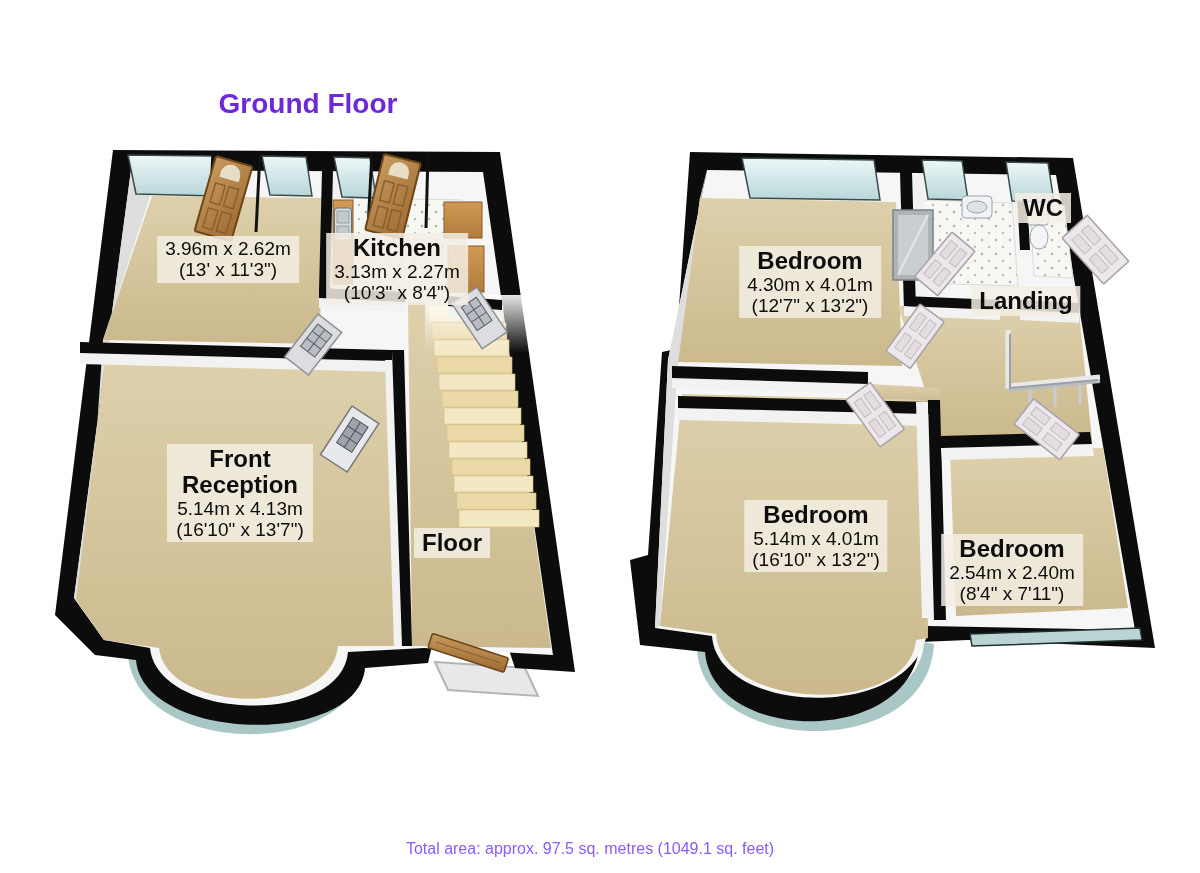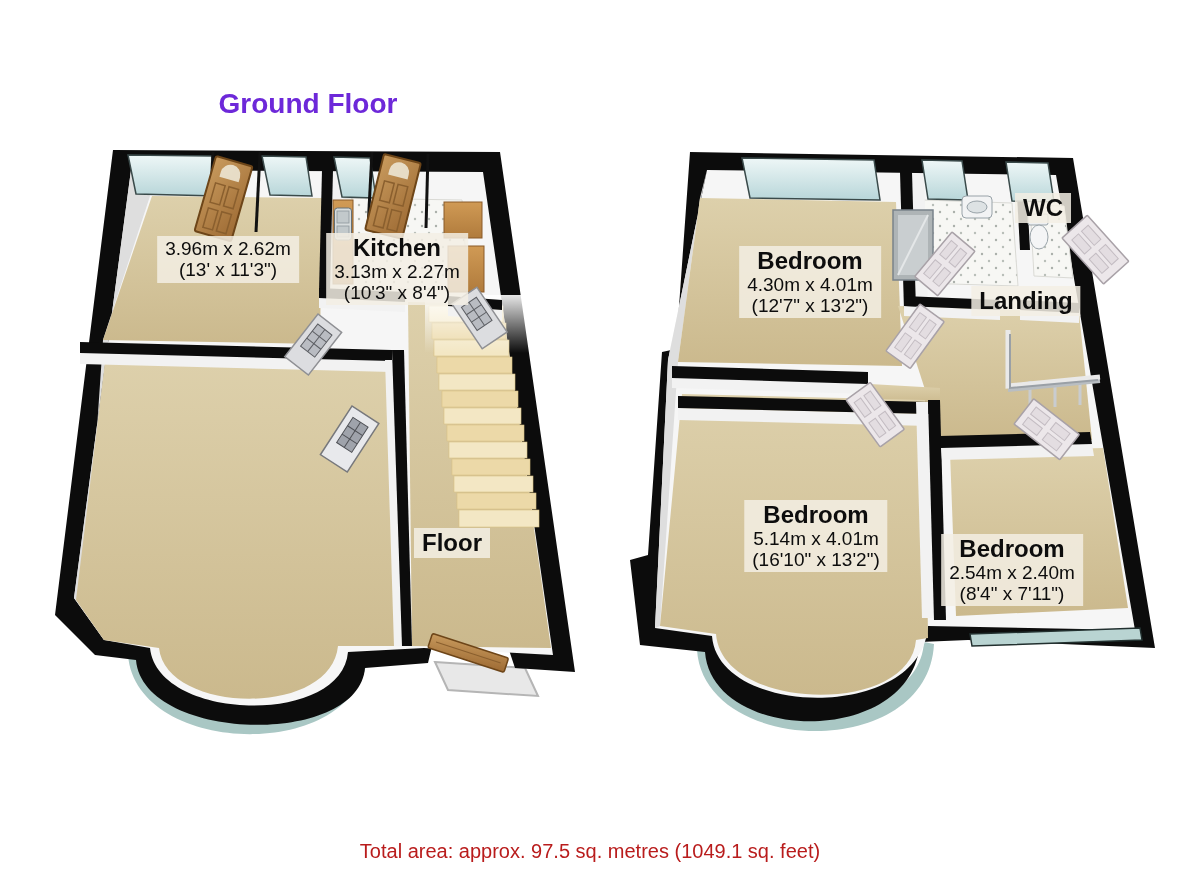--- a/index.html
+++ b/index.html
@@ -5,22 +5,22 @@
   html,body{margin:0;padding:0;background:#ffffff;}
   #stage{position:relative;width:1200px;height:873px;background:#ffffff;overflow:hidden;
          font-family:"Liberation Sans",sans-serif;color:#111;}
   #plan-svg{position:absolute;left:0;top:0;}
   .floor-title{position:absolute;transform:translateX(-50%);font-size:28px;font-weight:bold;
                white-space:nowrap;color:#6d28d9;}
   .label{position:absolute;transform:translateX(-50%);text-align:center;
          background:rgba(243,239,228,0.85);padding:2px 8px;color:#0d0d0d;}
   .label .room-name{font-weight:bold;font-size:24px;line-height:1.08;margin:0 auto;}
   .label .room-dim{font-size:19px;line-height:1.12;white-space:nowrap;}
-  .footer-text{position:absolute;transform:translateX(-50%);font-size:20px;white-space:nowrap;
-               background:none;color:#b91c1c;}
+  .footer-text{position:absolute;transform:translateX(-50%);font-size:16px;white-space:nowrap;
+               background:none;color:#8b5cf6;}
 </style>
 </head>
 <body>
 
 <div id="stage">
 
 <svg id="plan-svg" width="1200" height="873" viewBox="0 0 1200 873">
   <defs>
     <linearGradient id="floorG" x1="0" y1="0" x2="0" y2="1">
       <stop offset="0" stop-color="#ddd0ab"></stop>
@@ -270,20 +270,25 @@
   <div class="room-dim">3.96m x 2.62m</div>
   <div class="room-dim">(13' x 11'3")</div>
 </div>
 
 <div class="label" style="left:397px;top:233px">
   <div class="room-name">Kitchen</div>
   <div class="room-dim">3.13m x 2.27m</div>
   <div class="room-dim">(10'3" x 8'4")</div>
 </div>
 
+<div class="label" style="left:240px;top:444px">
+  <div class="room-name" style="width:130px">Front Reception</div>
+  <div class="room-dim">5.14m x 4.13m</div>
+  <div class="room-dim">(16'10" x 13'7")</div>
+</div>
 
 <div class="label" style="left:452px;top:528px">
   <div class="room-name">Floor</div>
 </div>
 
 <div class="label" style="left:810px;top:246px">
   <div class="room-name">Bedroom</div>
   <div class="room-dim">4.30m x 4.01m</div>
   <div class="room-dim">(12'7" x 13'2")</div>
 </div>

